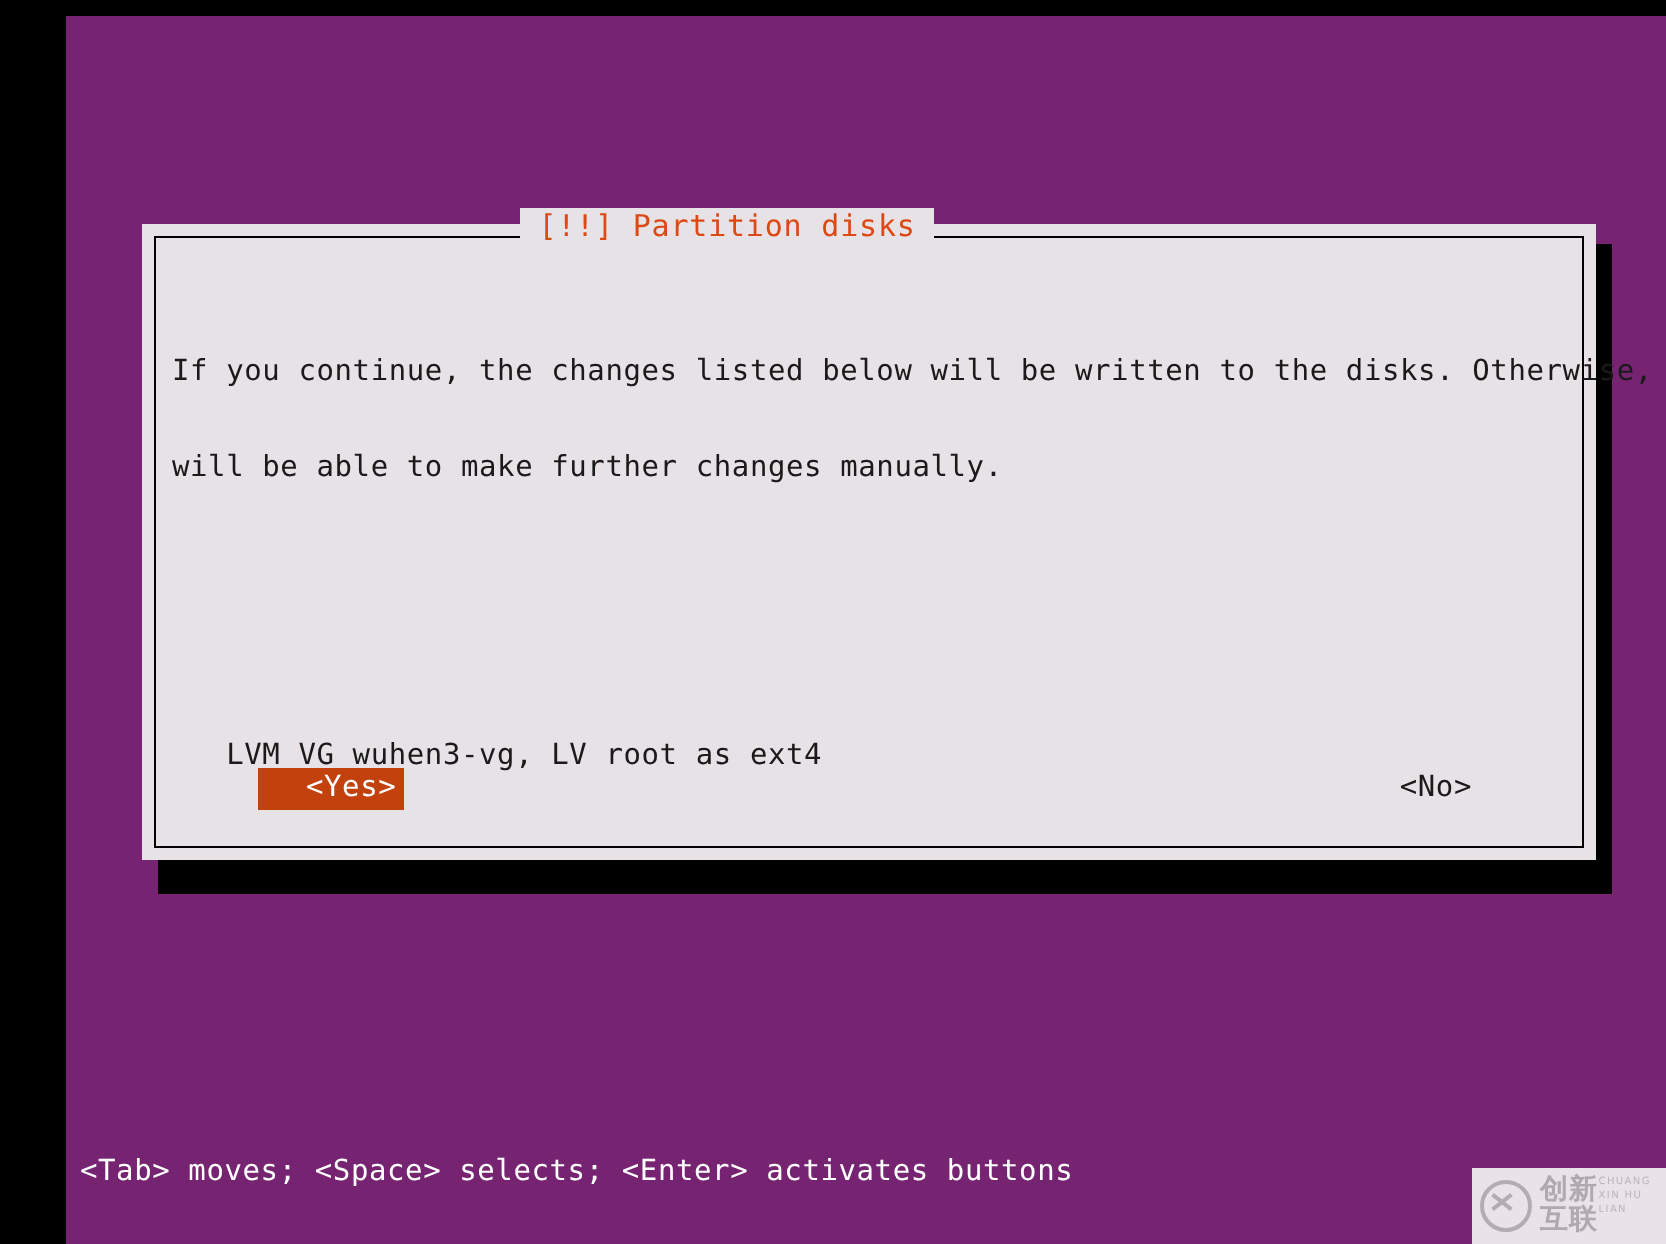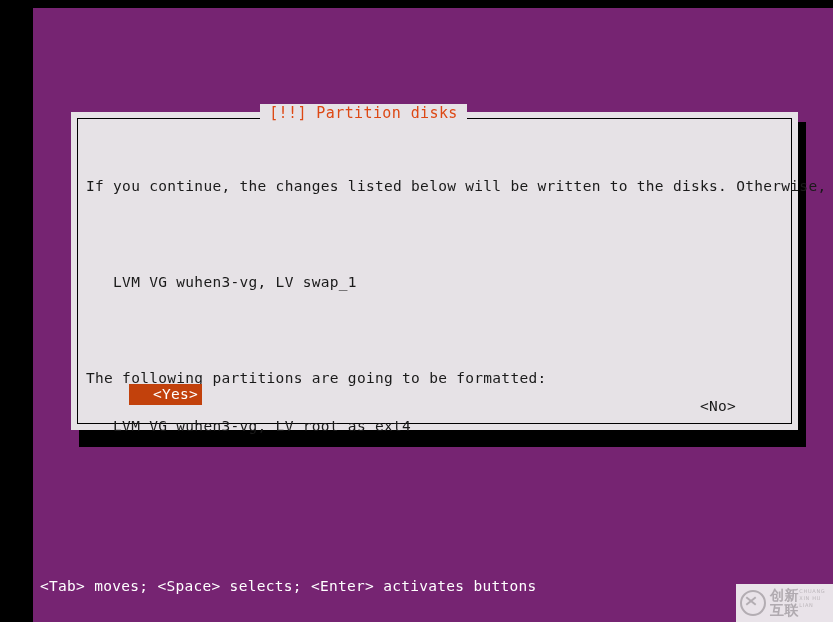--- a/index.html
+++ b/index.html
@@ -114,21 +114,21 @@
   .btn-selected {
     background: #c2410c;
     color: #ffffff;
     padding-left: 24px;
   }
   .btn-normal {
     background: transparent;
     color: #1a1a1a;
   }
   #btn-yes { left: 43px; top: 0; }
-  #btn-no  { right: 43px; top: 12px; }
+  #btn-no  { right: 43px; top: 0; }
 
   
   #status-bar {
     position: absolute;
     left: 33px;
     top: 576px;
     width: 800px;
     height: 20px;
     background: #762472;
     color: #ffffff;
@@ -195,24 +195,23 @@
 
   <div id="terminal"></div>
 
   <div id="dialog-shadow"></div>
 
   <div id="dialog">
     <div id="dialog-inner-border"></div>
 
     <div id="dialog-body">
       <div class="tline">If you continue, the changes listed below will be written to the disks. Otherwise, you</div>
+      <div class="tline">will be able to make further changes manually.</div>
       <div class="tblank"></div>
-      <div class="tline">   LVM VG wuhen3-vg, LV swap_1</div>
       <div class="tblank"></div>
-      <div class="tline">The following partitions are going to be formatted:</div>
       <div class="tline">   LVM VG wuhen3-vg, LV root as ext4</div>
       
       
       
       
     </div>
 
     <div id="button-row">
       <div id="btn-yes" class="btn btn-selected">&lt;Yes&gt;</div>
       <div id="btn-no" class="btn btn-normal">&lt;No&gt;</div>

